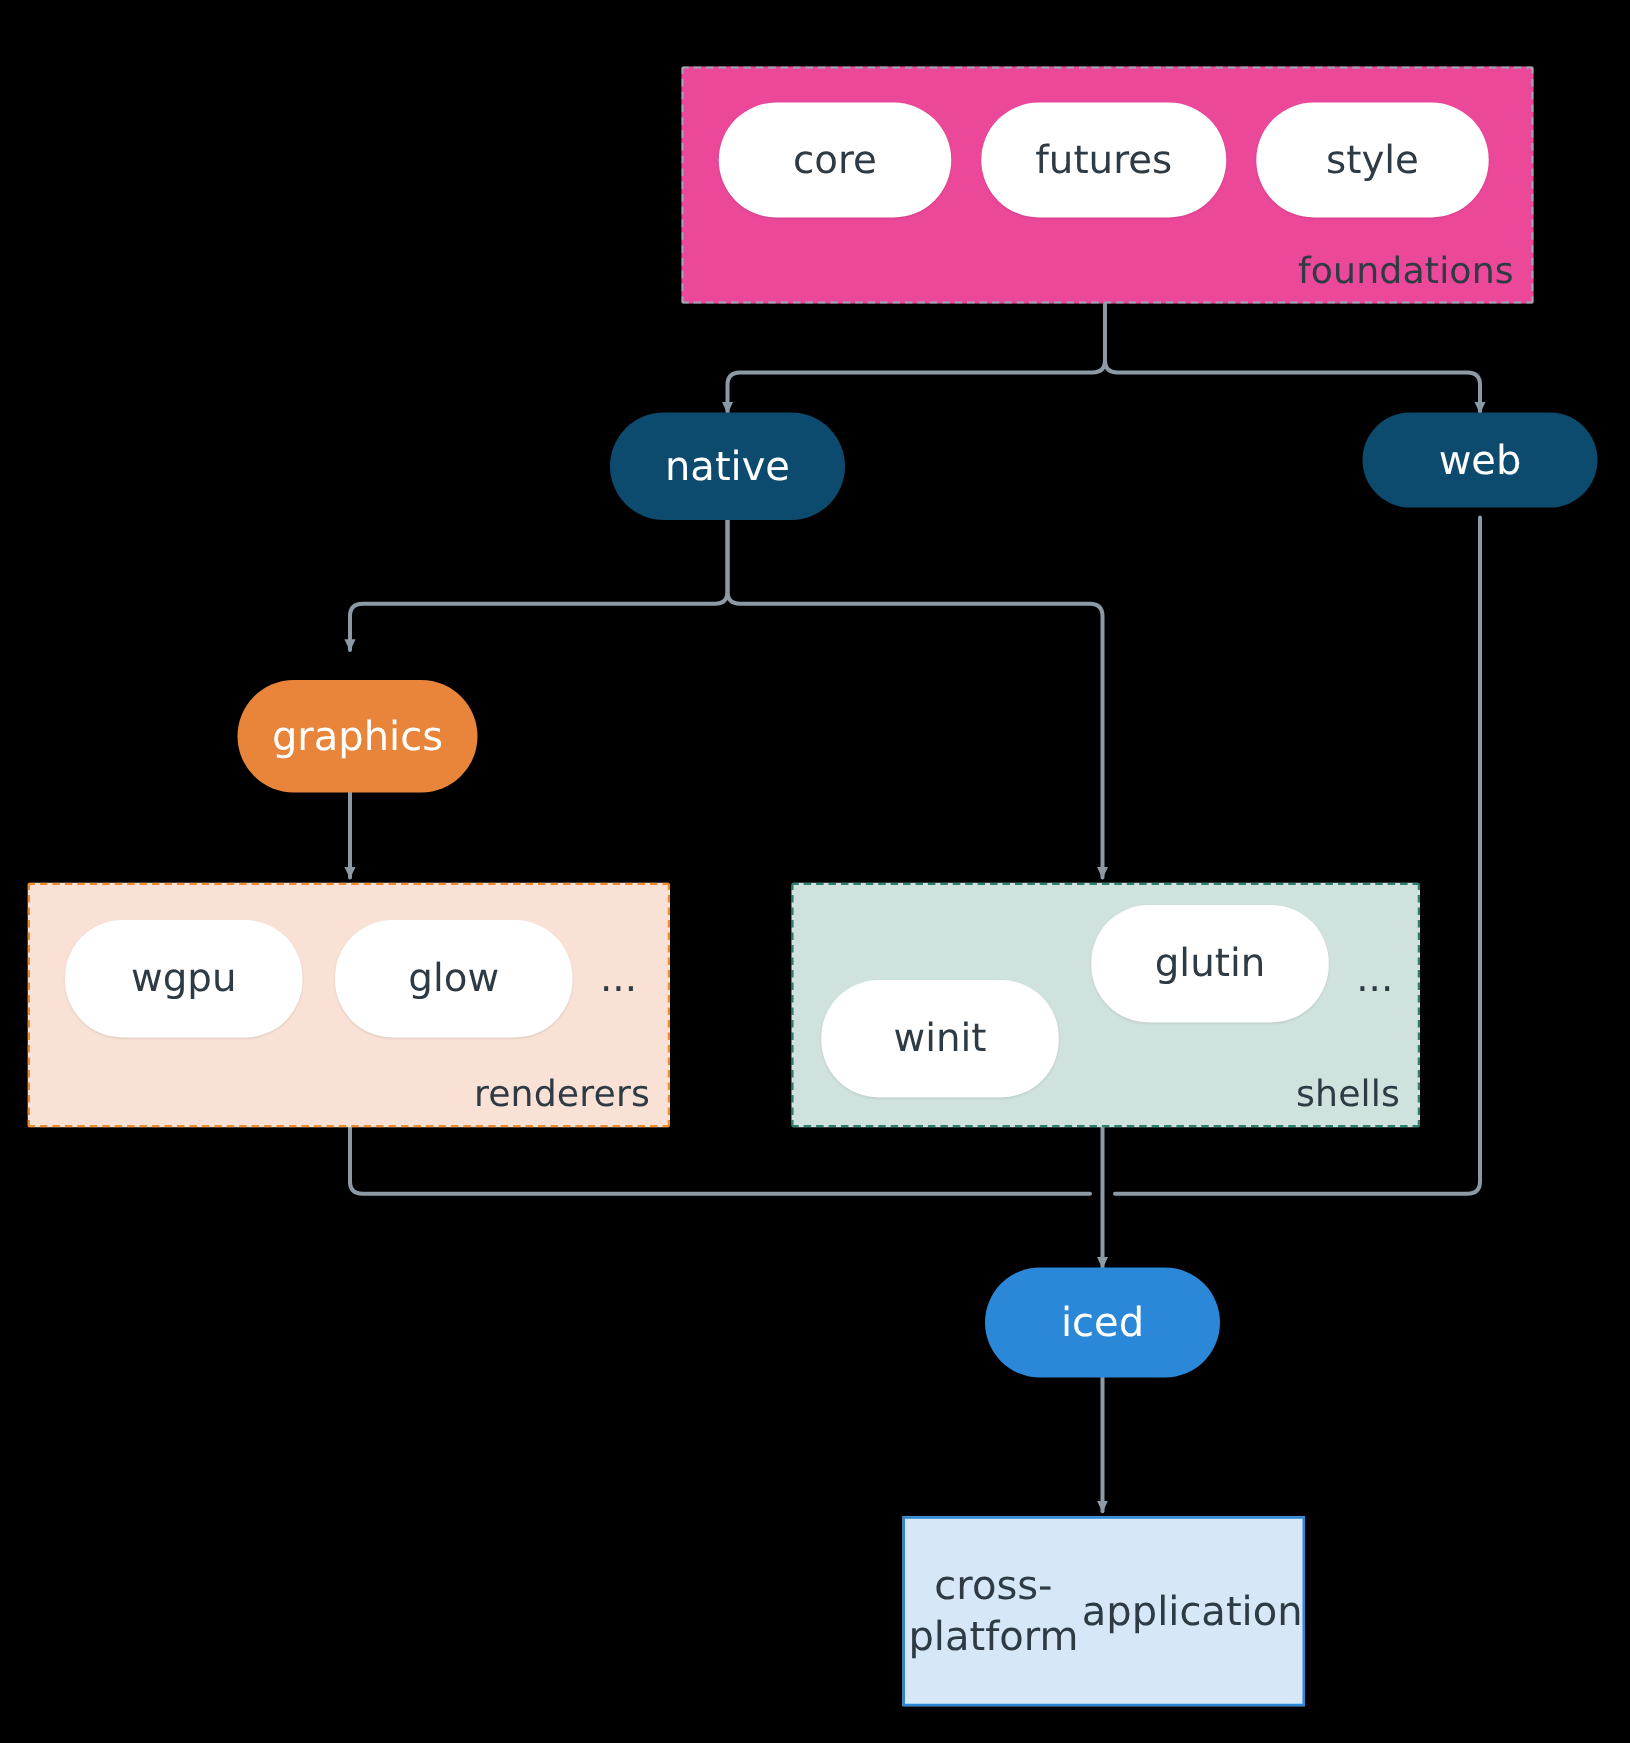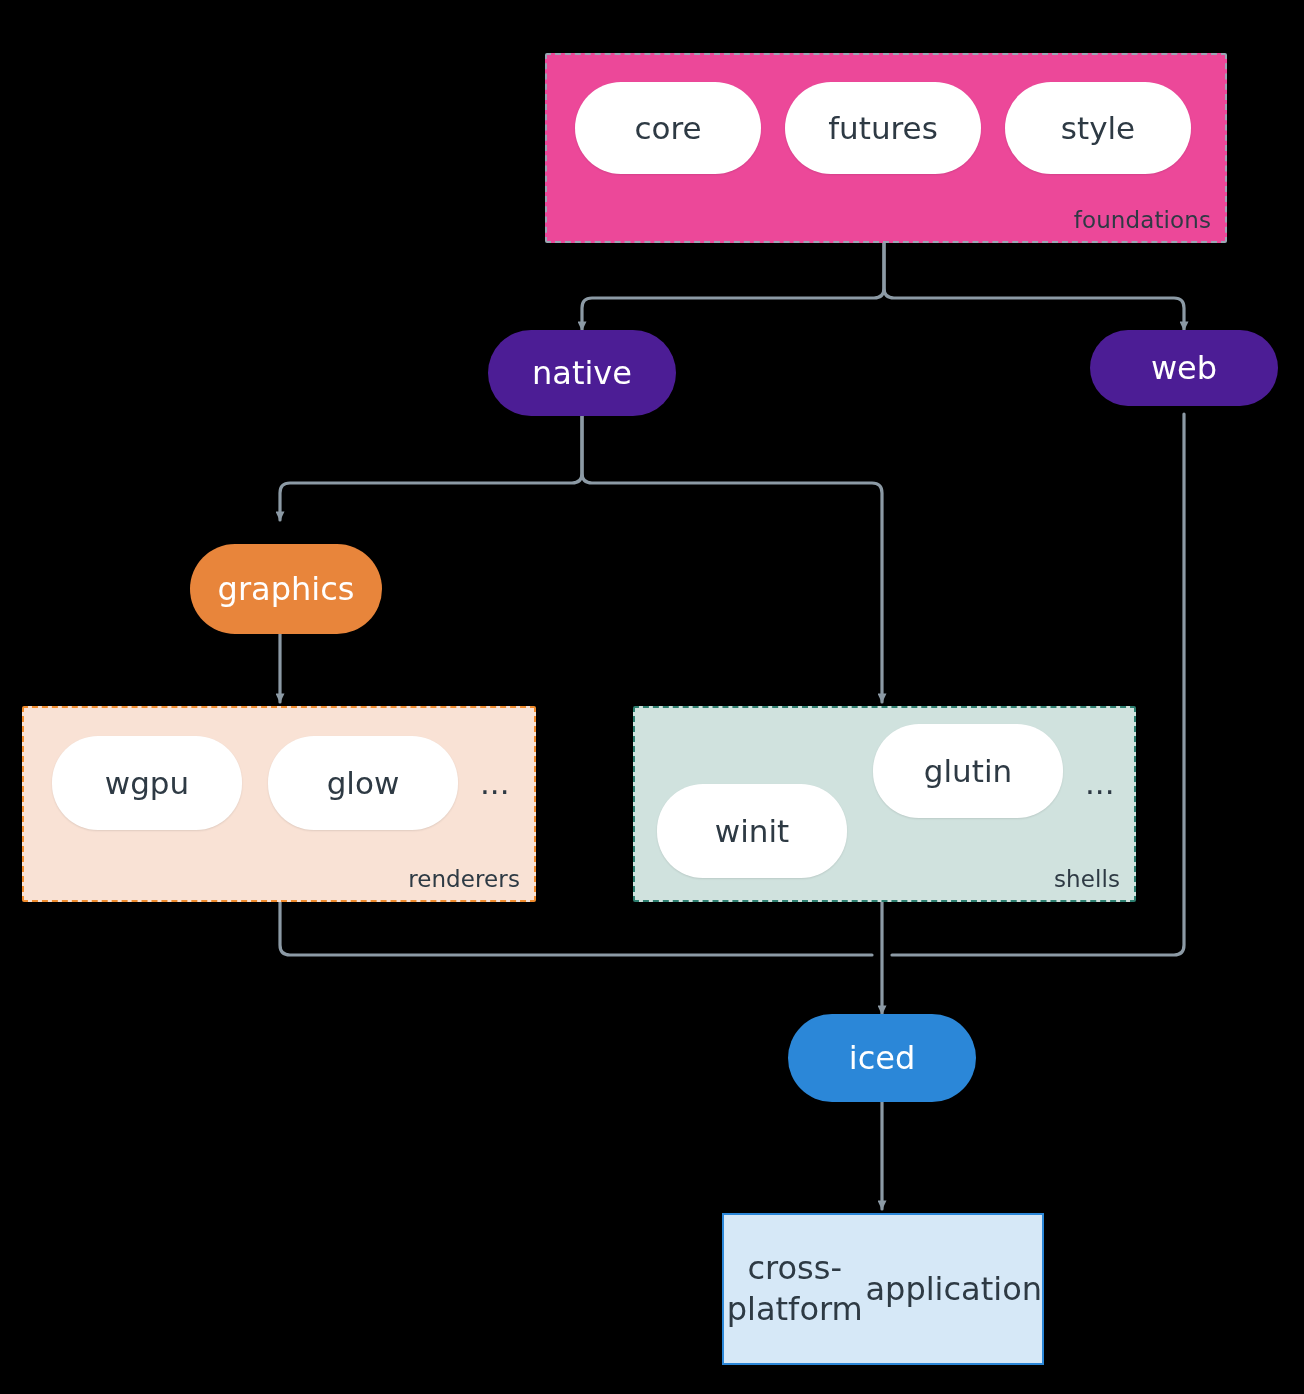--- a/index.html
+++ b/index.html
@@ -37,21 +37,21 @@
 
   
   .cluster {
     position: absolute;
     border-radius: 2px;
   }
   .cluster-label {
     position: absolute;
     right: 14px;
     bottom: 8px;
-    font-size: 23px;
+    font-size: 29px;
     color: #2e3a44;
     letter-spacing: .1px;
     white-space: nowrap;
   }
   #cluster-foundations {
     left: 545px; top: 22px; width: 682px; height: 190px;
     background: #ec4899;
     border: 2px dashed #9aa7b4;
     margin-top: 31px;
   }
@@ -91,21 +91,21 @@
   .stadium {
     position: absolute;
     display: flex;
     align-items: center;
     justify-content: center;
     border-radius: 48px;
     font-size: 32px;
     color: #ffffff;
     white-space: nowrap;
   }
-  .node-purple { background: #4c1d95; }
+  .node-purple { background: #0c4a6e; }
   .node-orange { background: #e8853b; }
   .node-blue   { background: #2b87d8; }
 
   
   #node-app {
     position: absolute;
     left: 722px; top: 1213px; width: 322px; height: 152px;
     background: #d6e8f7;
     border: 2px solid #2b87d8;
     display: flex;

